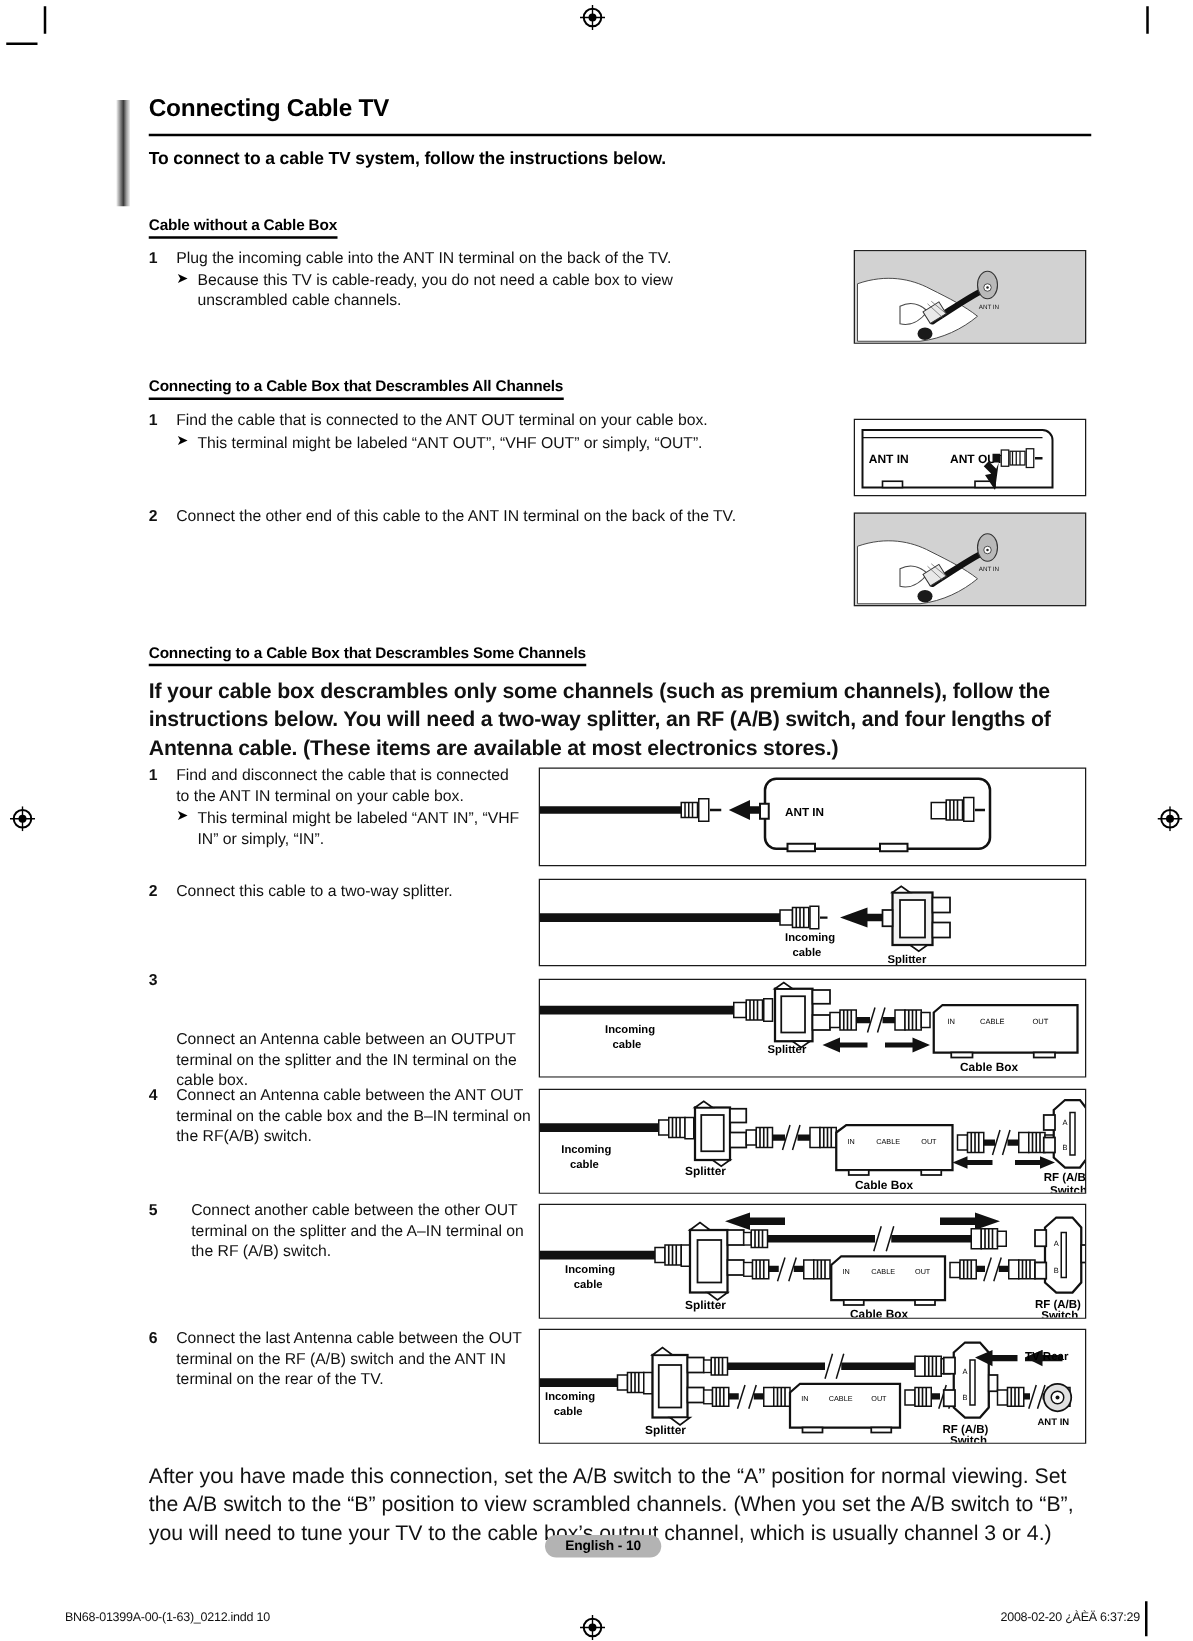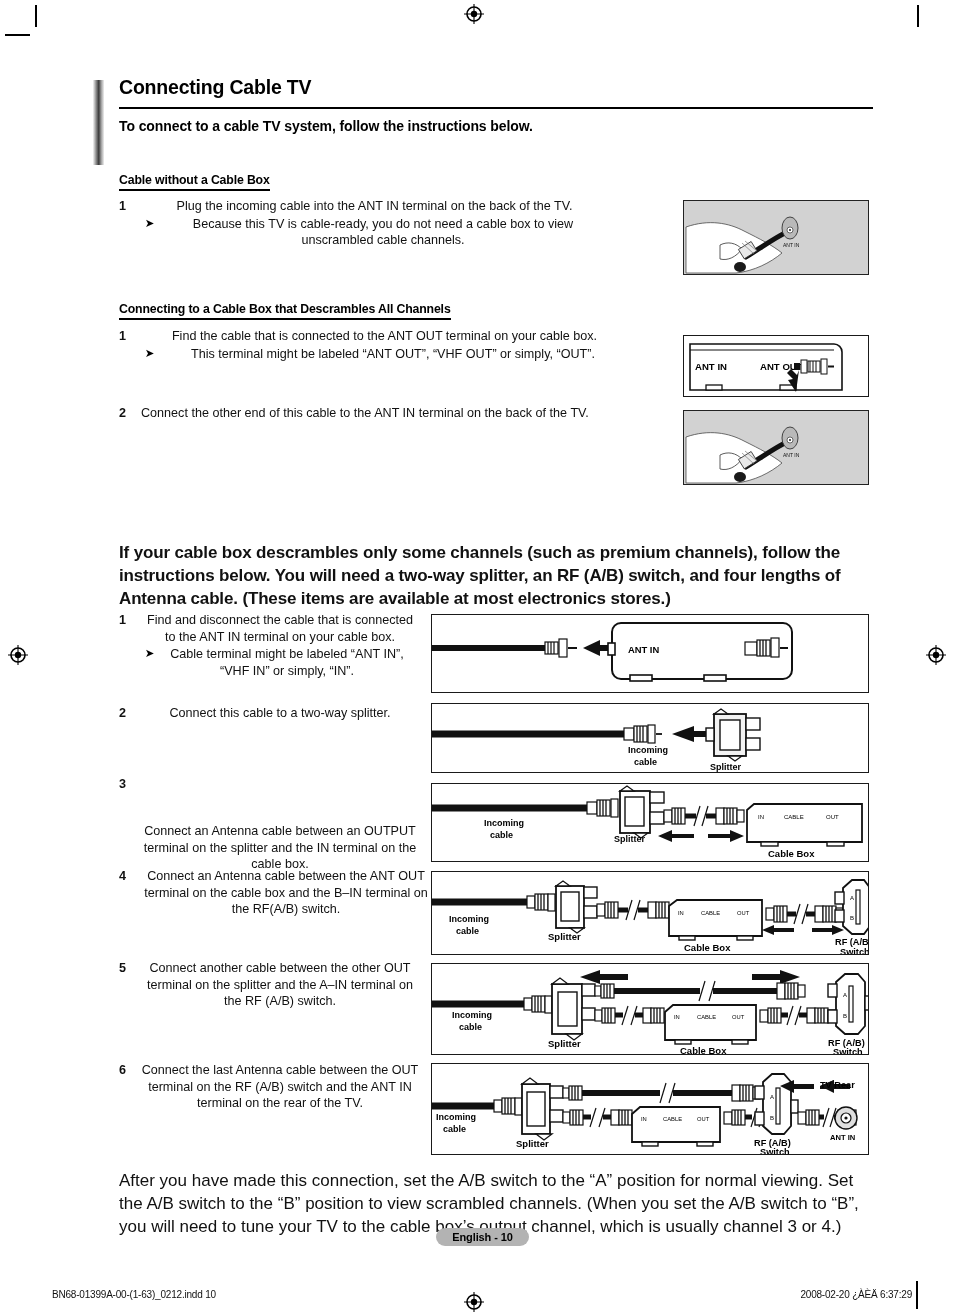--- a/index.html
+++ b/index.html
@@ -48,21 +48,21 @@
     border-bottom:2px solid #000;
     letter-spacing:-0.15px;
     white-space:nowrap;
   }
 
   
   .step { position:absolute; display:flex; }
   .step .num {
     font-size:12.6px; font-weight:bold; width:22px; flex:0 0 22px; line-height:1.33;
   }
-  .step .body { font-size:12.6px; line-height:1.33;text-align:center; }
+  .step .body { font-size:12.6px; line-height:1.33; }
   .sub {
     display:flex; margin-top:1px;
   }
   .sub .arrow {
     flex:0 0 17px; font-size:11.5px; line-height:1.33; color:#000;
   }
   .sub .sub-text { font-size:12.6px; line-height:1.33; }
 
   .para {
     position:absolute; font-size:17px; line-height:1.35;
@@ -217,30 +217,31 @@
       <rect x="56" y="44" width="15" height="11" transform="rotate(-32 63 49)" fill="#e9e9e9" stroke="#333" stroke-width="0.8"></rect>
       <line x1="58" y1="42" x2="70" y2="53" stroke="#666" stroke-width="0.6"></line>
       <line x1="61" y1="40" x2="73" y2="50" stroke="#666" stroke-width="0.6"></line>
       <ellipse cx="106" cy="27" rx="8" ry="11" fill="#b9b9b9" stroke="#333" stroke-width="0.9"></ellipse>
       <circle cx="106" cy="29" r="3" fill="#fff" stroke="#333" stroke-width="0.7"></circle>
       <circle cx="106" cy="29" r="1" fill="#222"></circle>
       <text x="99" y="46" font-family="Liberation Sans, sans-serif" font-size="5" fill="#111">ANT IN</text>
     </svg>
   </div>
 
+  <div class="sec-head" style="left:119px;top:515px;">Connecting to a Cable Box that Descrambles Some Channels</div>
 
   <div class="para bold" style="left:119px;top:542px;width:748px;">If your cable box descrambles only some channels (such as premium channels), follow the instructions below. You will need a two-way splitter, an RF (A/B) switch, and four lengths of Antenna cable. (These items are available at most electronics stores.)</div>
 
   <div class="step" style="left:119px;top:612px;width:305px;">
     <div class="num">1</div>
     <div class="body">
       <div style="width:278px;">Find and disconnect the cable that is connected to the ANT IN terminal on your cable box.</div>
       <div class="sub">
         <div class="arrow">➤</div>
-        <div class="sub-text" style="width:258px;">Cable terminal might be labeled “ANT IN”, “VHF IN” or simply, “IN”.</div>
+        <div class="sub-text" style="width:258px;">This terminal might be labeled “ANT IN”, “VHF IN” or simply, “IN”.</div>
       </div>
     </div>
   </div>
 
   <div class="step" style="left:119px;top:705px;width:305px;">
     <div class="num">2</div>
     <div class="body">
         <div style="width:278px;">Connect this cable to a two-way splitter.</div>
       </div>
   </div>
@@ -255,21 +256,21 @@
   <div class="step" style="left:119px;top:868px;width:315px;">
     <div class="num">4</div>
     <div class="body">
         <div style="width:290px;">Connect an Antenna cable between the ANT OUT terminal on the cable box and the B–IN terminal on the RF(A/B) switch.</div>
       </div>
   </div>
 
   <div class="step" style="left:119px;top:960px;width:305px;">
     <div class="num">5</div>
     <div class="body">
-        <div style="width:278px;">Connect another cable between the other OUT terminal on the splitter and the A–IN terminal on the RF (A/B) switch.</div>
+        <div style="width:278px;margin-left:12px;">Connect another cable between the other OUT terminal on the splitter and the A–IN terminal on the RF (A/B) switch.</div>
       </div>
   </div>
 
   <div class="step" style="left:119px;top:1062px;width:305px;">
     <div class="num">6</div>
     <div class="body">
         <div style="width:278px;">Connect the last Antenna cable between the OUT terminal on the RF (A/B) switch and the ANT IN terminal on the rear of the TV.</div>
       </div>
   </div>
 

